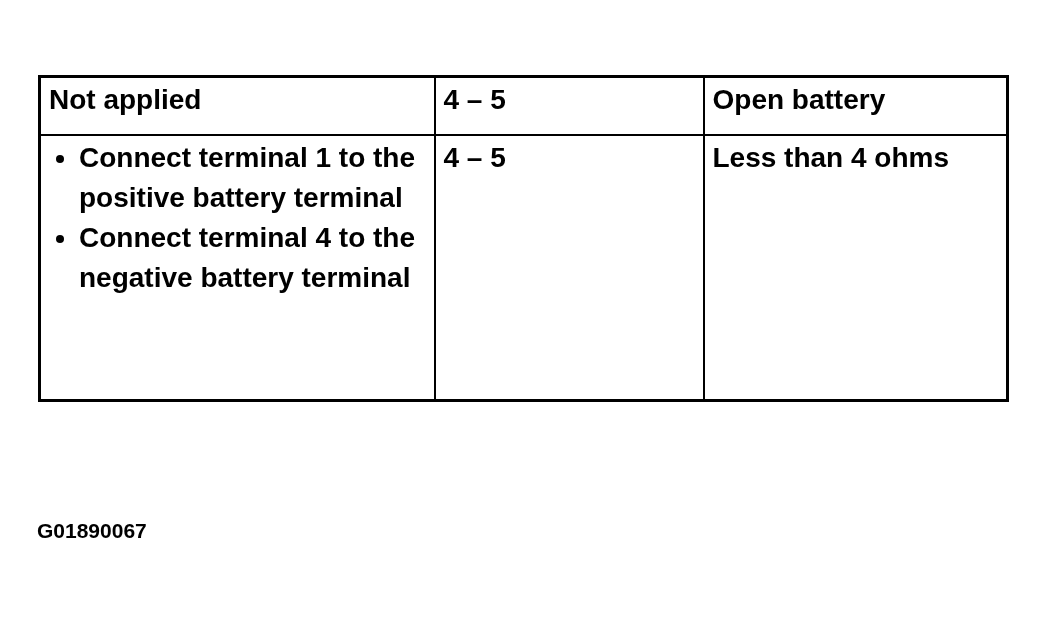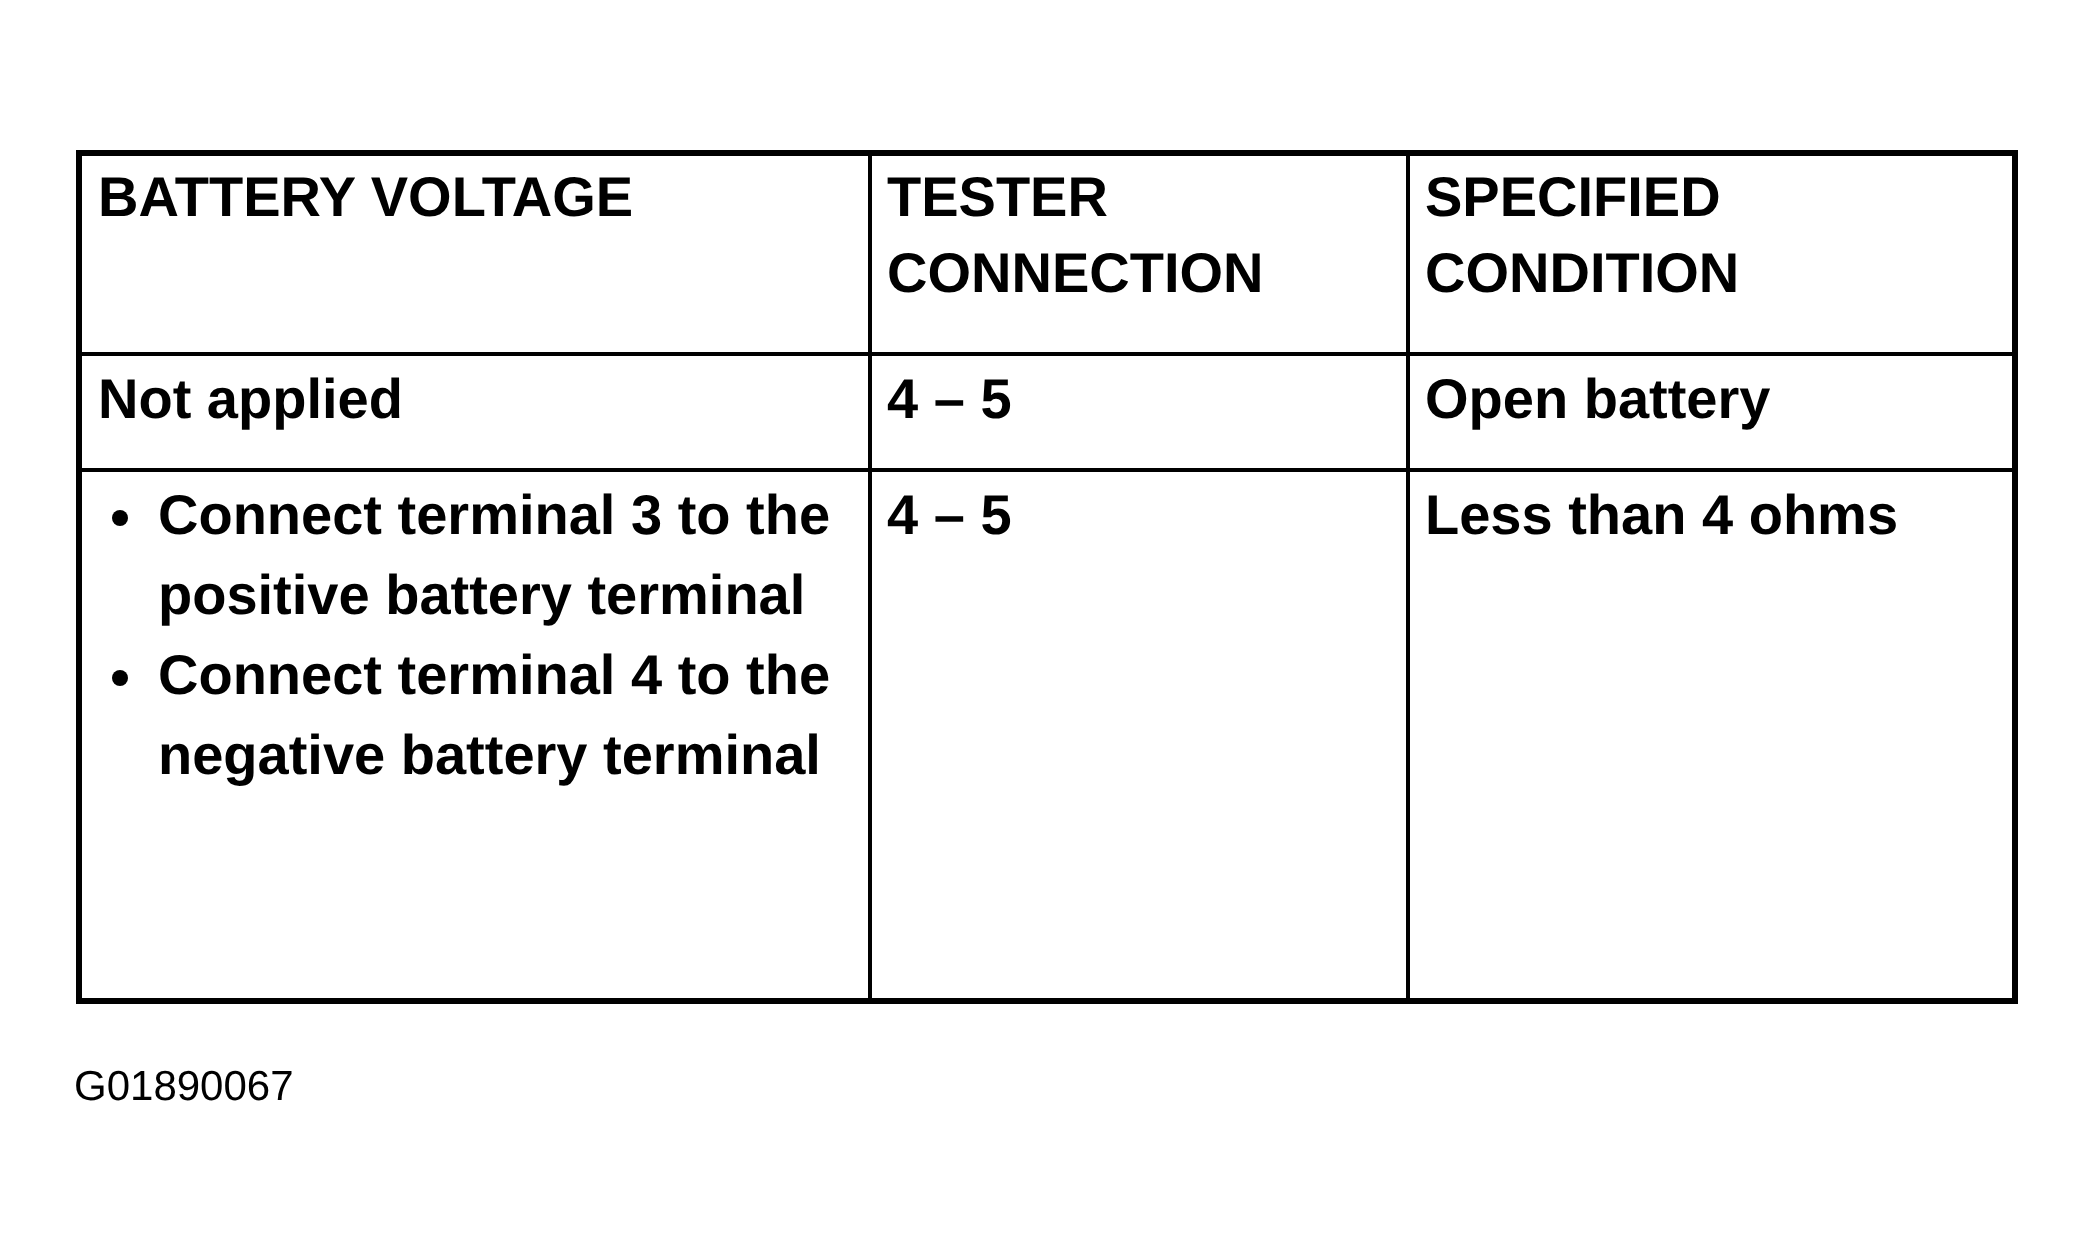--- a/index.html
+++ b/index.html
@@ -58,51 +58,45 @@
   }
   ul.bullet-list li {
     padding: 0;
     margin: 0;
   }
   .figure-id {
     position: absolute;
     left: 37px;
     top: 518px;
     font-size: 21px;
-    font-weight: 400;
+    font-weight: 700;
     line-height: 26px;
-    margin-top: 13px;
   }
 </style>
 </head>
 <body>
 
 <div class="page">
 
   <table class="spec-table">
     <colgroup>
       <col class="c1">
       <col class="c2">
       <col class="c3">
     </colgroup>
     <tbody>
-        <tr class="row-header">
-      <th>BATTERY VOLTAGE</th>
-      <th>TESTER CONNECTION</th>
-      <th>SPECIFIED CONDITION</th>
-    </tr>
     <tr class="row-1">
       <td>Not applied</td>
       <td>4 – 5</td>
       <td>Open battery</td>
     </tr>
     <tr class="row-2">
       <td>
         <ul class="bullet-list">
-          <li>Connect terminal 3 to the positive battery terminal</li>
+          <li>Connect terminal 1 to the positive battery terminal</li>
           <li>Connect terminal 4 to the negative battery terminal</li>
         </ul>
       </td>
       <td>4 – 5</td>
       <td>Less than 4 ohms</td>
     </tr>
   </tbody>
     </table>
 
   <div class="figure-id">G01890067</div>

